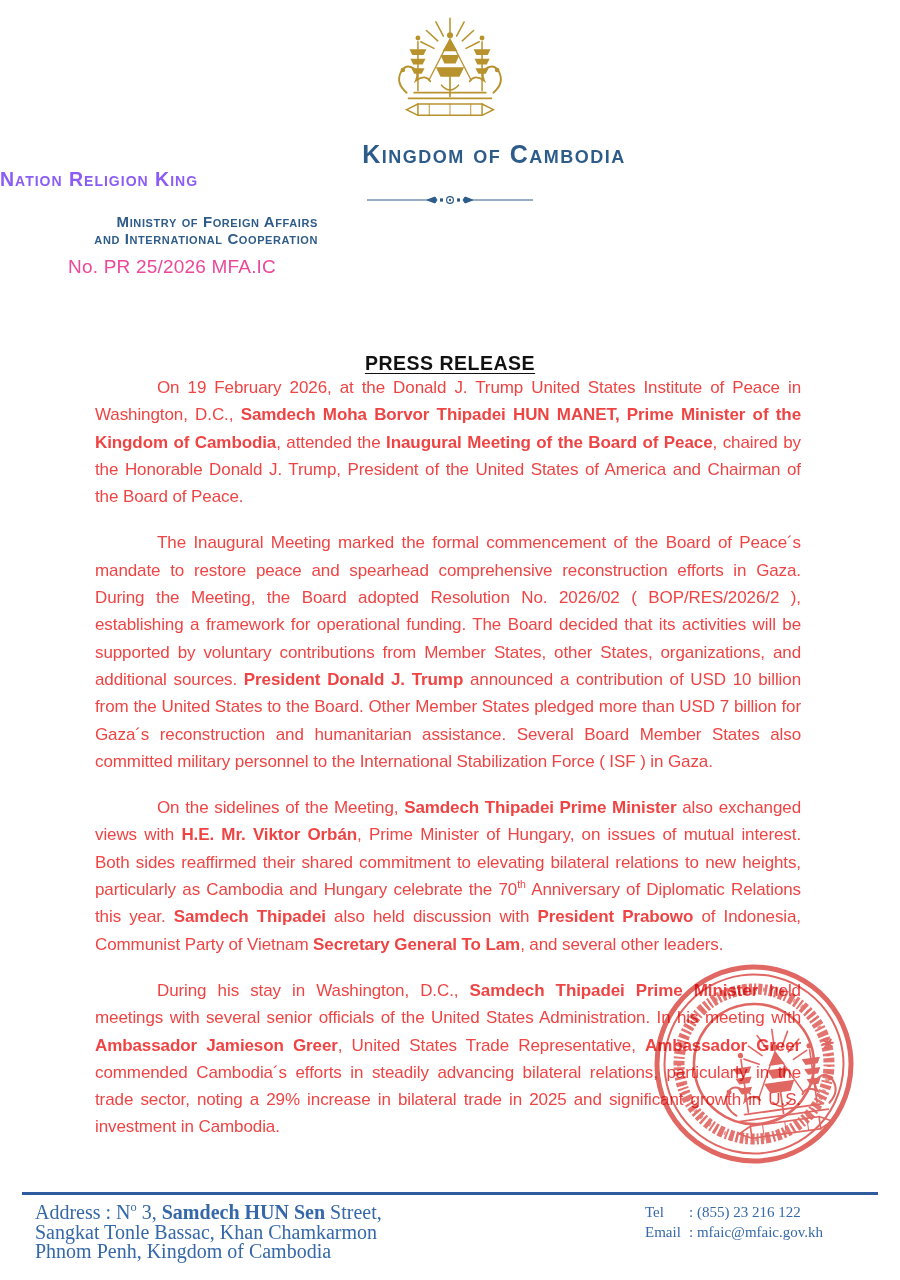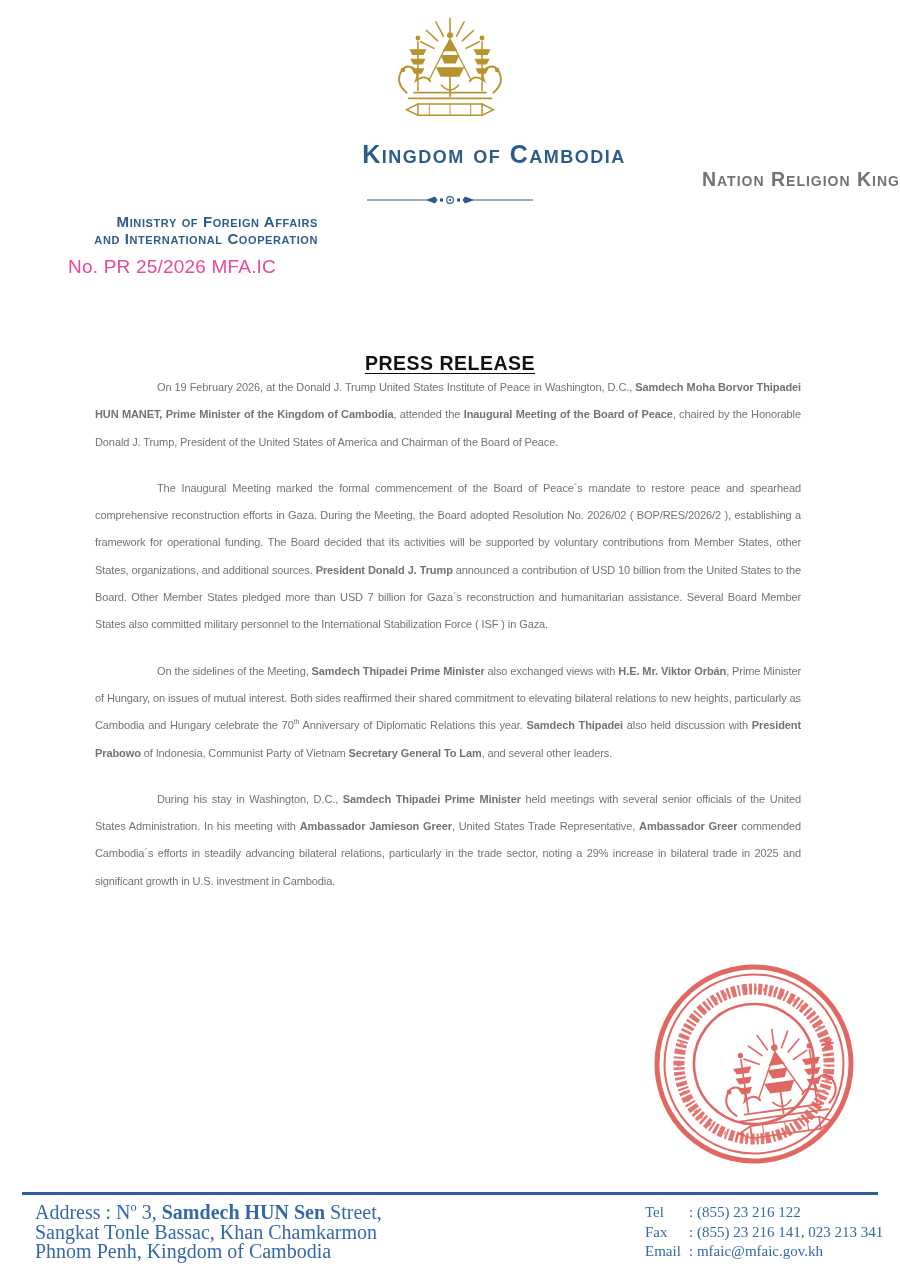--- a/index.html
+++ b/index.html
@@ -8,39 +8,39 @@
     background:#ffffff;overflow:hidden;
     font-family:"Liberation Sans",sans-serif;color:#1c1c1c;
     box-shadow:0 0 4px rgba(0,0,0,.25);
   }
   
   .emblem{position:absolute;top:10px;left:50%;transform:translateX(-50%);
     width:132px;height:122px;color:#b8922d;}
   .kingdom-title{position:absolute;top:140px;left:0;width:100%;text-align:center;
     color:#2e5c8a;font-weight:700;font-variant:small-caps;
     font-size:25px;letter-spacing:1.5px;padding-left:44px;}
-  .motto-title{position:absolute;top:168px;left:0;width:100%;text-align:right;
-    color:#737373;font-weight:700;font-variant:small-caps;
+  .motto-title{position:absolute;top:168px;left:0;width:100%;text-align:left;
+    color:#8b5cf6;font-weight:700;font-variant:small-caps;
     font-size:19.5px;letter-spacing:1px;}
   .divider{position:absolute;top:193px;left:50%;transform:translateX(-50%);
     width:170px;height:14px;color:#2e5c8a;}
   .ministry{position:absolute;top:213px;left:28px;width:290px;text-align:right;
     color:#2e5c8a;font-weight:700;font-variant:small-caps;
     font-size:15px;line-height:17px;letter-spacing:.6px;}
   .doc-number{position:absolute;top:256px;left:68px;
     font-size:19px;letter-spacing:.2px;color:#ec4899;}
   
   .pr-title{position:absolute;top:310px;left:0;width:100%;text-align:center;
     font-size:19.5px;font-weight:700;letter-spacing:.5px;
     text-decoration:underline;text-underline-offset:3px;color:#111;margin-top:42px;}
   
   .body-text{position:absolute;top:374px;left:95px;width:706px;}
   .body-text p{
-    margin:0 0 19px 0;font-size:11px;line-height:27.3px;
-    text-align:justify;text-indent:62px;color:#737373;letter-spacing:-.1px;}
+    margin:0 0 19px 0;font-size:17px;line-height:27.3px;
+    text-align:justify;text-indent:62px;color:#ef4444;letter-spacing:-.1px;}
   .body-text .b{font-weight:700;}
   .body-text sup{font-size:.62em;line-height:0;}
   
   .stamp{position:absolute;top:962px;left:652px;width:204px;height:204px;
     color:#d9453f;opacity:.82;transform:rotate(-8deg);
     mix-blend-mode:multiply;pointer-events:none;}
   
   .footer-rule{position:absolute;top:1192px;left:22px;width:856px;height:3px;
     background:#2e5c9e;}
   .footer-address{position:absolute;top:1203px;left:35px;
@@ -166,20 +166,17 @@
     <div><span>Address : N</span><sup>o</sup><span> 3, </span><span class="b">Samdech HUN Sen</span><span> Street,</span></div>
     <div>Sangkat Tonle Bassac, Khan Chamkarmon</div>
     <div>Phnom Penh, Kingdom of Cambodia</div>
   </div>
 
   <div class="footer-contacts">
     <div>
       <span class="c-label">Tel</span><span>:</span> <span>(855) 23 216 122</span>
     </div>
     <div>
-      <span class="c-label">Fax</span><span>:</span> <span>(855) 23 216 141, 023 213 341</span>
-    </div>
-    <div>
       <span class="c-label">Email</span><span>:</span> <span>mfaic@mfaic.gov.kh</span>
     </div>
   </div>
 
 </div>
 
 </body></html>

